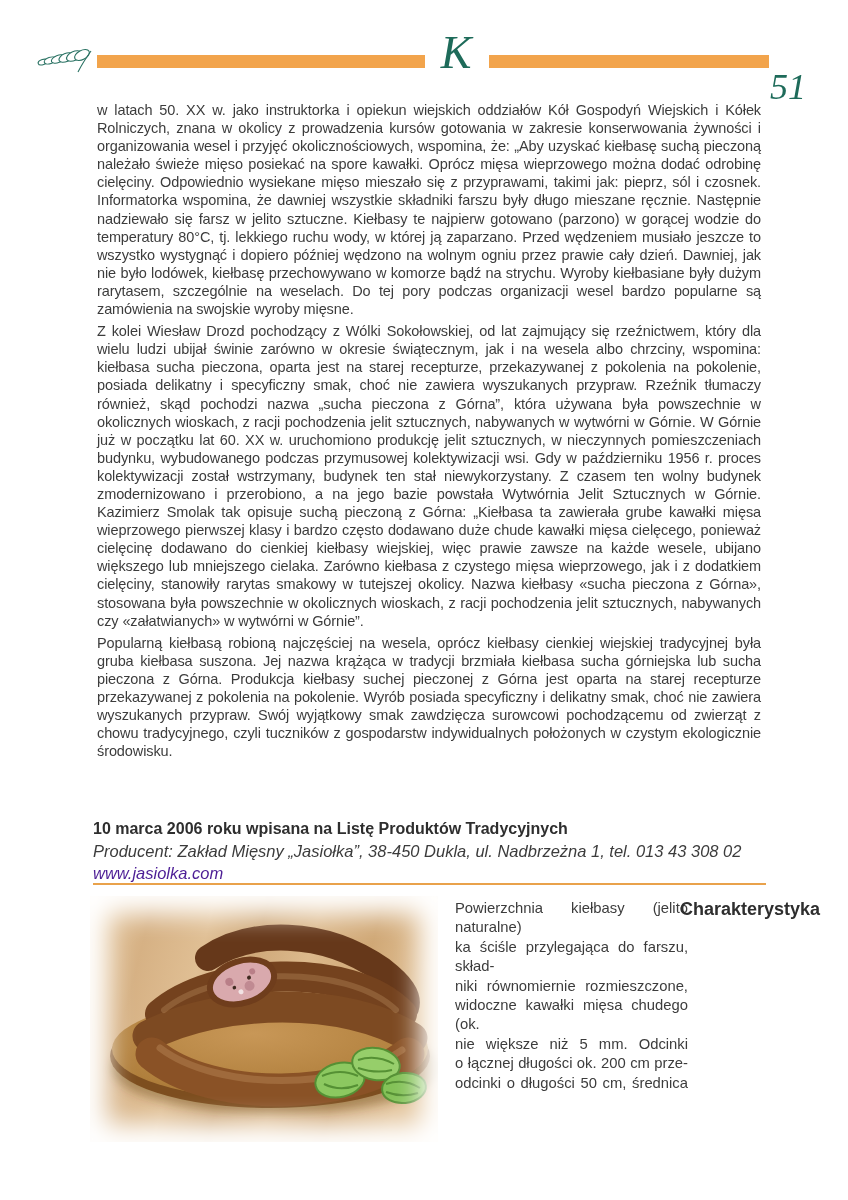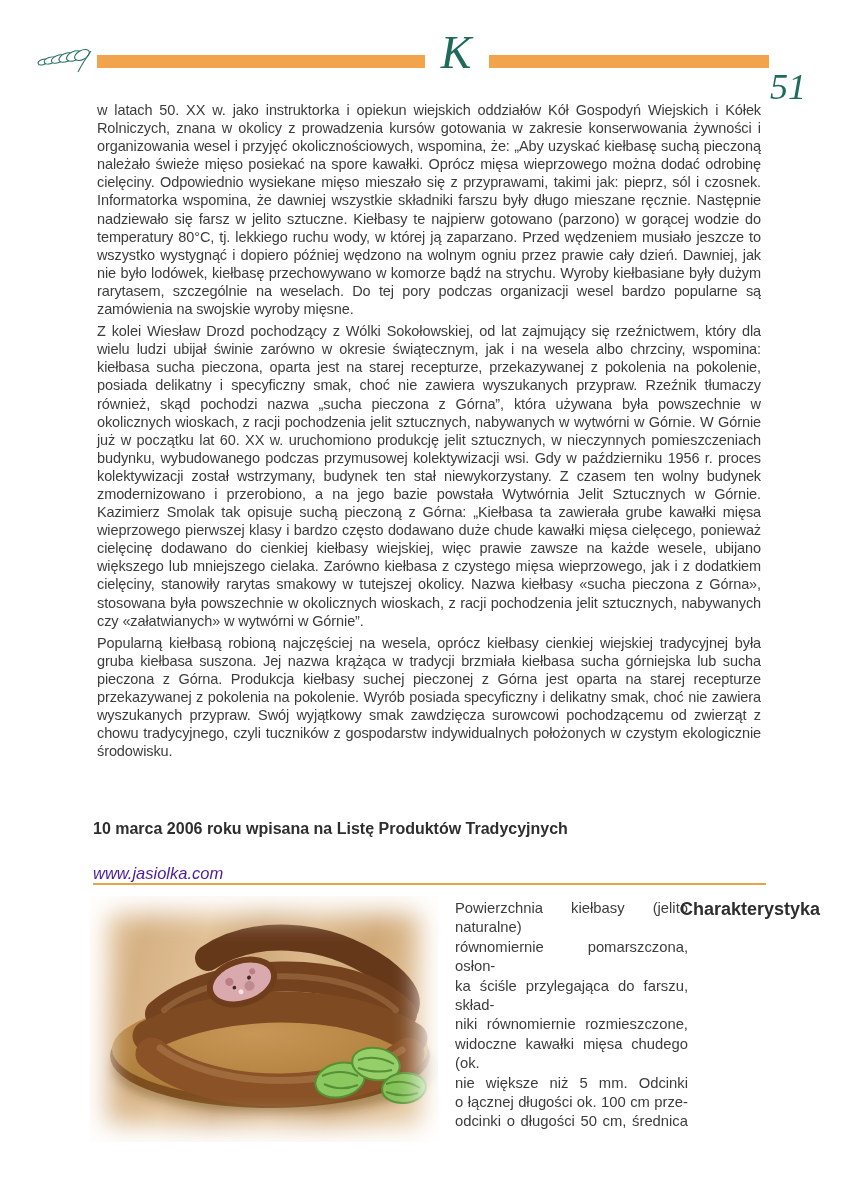--- a/index.html
+++ b/index.html
@@ -72,20 +72,21 @@
     <div class="page-num">51</div>
   </div>
 
   <div class="intro">
     <p>w latach 50. XX w. jako instruktorka i opiekun wiejskich oddziałów Kół Gospodyń Wiejskich i Kółek Rolniczych, znana w okolicy z prowadzenia kursów gotowania w zakresie konserwowania żywności i organizowania wesel i przyjęć okolicznościowych, wspomina, że: „Aby uzyskać kiełbasę suchą pieczoną należało świeże mięso posiekać na spore kawałki. Oprócz mięsa wieprzowego można dodać odrobinę cielęciny. Odpowiednio wysiekane mięso mieszało się z przyprawami, takimi jak: pieprz, sól i czosnek. Informatorka wspomina, że dawniej wszystkie składniki farszu były długo mieszane ręcznie. Następnie nadziewało się farsz w jelito sztuczne. Kiełbasy te najpierw gotowano (parzono) w gorącej wodzie do temperatury 80°C, tj. lekkiego ruchu wody, w której ją zaparzano. Przed wędzeniem musiało jeszcze to wszystko wystygnąć i dopiero później wędzono na wolnym ogniu przez prawie cały dzień. Dawniej, jak nie było lodówek, kiełbasę przechowywano w komorze bądź na strychu. Wyroby kiełbasiane były dużym rarytasem, szczególnie na weselach. Do tej pory podczas organizacji wesel bardzo popularne są zamówienia na swojskie wyroby mięsne.</p>
     <p>Z kolei Wiesław Drozd pochodzący z Wólki Sokołowskiej, od lat zajmujący się rzeźnictwem, który dla wielu ludzi ubijał świnie zarówno w okresie świątecznym, jak i na wesela albo chrzciny, wspomina: kiełbasa sucha pieczona, oparta jest na starej recepturze, przekazywanej z pokolenia na pokolenie, posiada delikatny i specyficzny smak, choć nie zawiera wyszukanych przypraw. Rzeźnik tłumaczy również, skąd pochodzi nazwa „sucha pieczona z Górna”, która używana była powszechnie w okolicznych wioskach, z racji pochodzenia jelit sztucznych, nabywanych w wytwórni w Górnie. W Górnie już w początku lat 60. XX w. uruchomiono produkcję jelit sztucznych, w nieczynnych pomieszczeniach budynku, wybudowanego podczas przymusowej kolektywizacji wsi. Gdy w październiku 1956 r. proces kolektywizacji został wstrzymany, budynek ten stał niewykorzystany. Z czasem ten wolny budynek zmodernizowano i przerobiono, a na jego bazie powstała Wytwórnia Jelit Sztucznych w Górnie. Kazimierz Smolak tak opisuje suchą pieczoną z Górna: „Kiełbasa ta zawierała grube kawałki mięsa wieprzowego pierwszej klasy i bardzo często dodawano duże chude kawałki mięsa cielęcego, ponieważ cielęcinę dodawano do cienkiej kiełbasy wiejskiej, więc prawie zawsze na każde wesele, ubijano większego lub mniejszego cielaka. Zarówno kiełbasa z czystego mięsa wieprzowego, jak i z dodatkiem cielęciny, stanowiły rarytas smakowy w tutejszej okolicy. Nazwa kiełbasy «sucha pieczona z Górna», stosowana była powszechnie w okolicznych wioskach, z racji pochodzenia jelit sztucznych, nabywanych czy «załatwianych» w wytwórni w Górnie”.</p>
     <p>Popularną kiełbasą robioną najczęściej na wesela, oprócz kiełbasy cienkiej wiejskiej tradycyjnej była gruba kiełbasa suszona. Jej nazwa krążąca w tradycji brzmiała kiełbasa sucha górniejska lub sucha pieczona z Górna. Produkcja kiełbasy suchej pieczonej z Górna jest oparta na starej recepturze przekazywanej z pokolenia na pokolenie. Wyrób posiada specyficzny i delikatny smak, choć nie zawiera wyszukanych przypraw. Swój wyjątkowy smak zawdzięcza surowcowi pochodzącemu od zwierząt z chowu tradycyjnego, czyli tuczników z gospodarstw indywidualnych położonych w czystym ekologicznie środowisku.</p>
   </div>
 
   <div class="registry">10 marca 2006 roku wpisana na Listę Produktów Tradycyjnych</div>
+  <div class="producer">Producent: Zakład Mięsny „Jasiołka”, 38-450 Dukla, ul. Nadbrzeżna 1, tel. 013 43 308 02</div>
   <div class="website">www.jasiolka.com</div>
   <div class="divider"></div>
 
   <div class="photo">
     <svg width="348" height="246" viewBox="0 0 348 246">
       <defs>
         <linearGradient id="woodg" x1="0" y1="0" x2="1" y2="0.18">
           <stop offset="0" stop-color="#e6c9a0"></stop>
           <stop offset="0.18" stop-color="#d6b184"></stop>
           <stop offset="0.35" stop-color="#e0bf94"></stop>
@@ -138,25 +139,24 @@
         <path d="M232,180 q18,-8 36,0 M234,188 q16,8 34,1" fill="none"></path>
         <path d="M268,164 q18,-6 36,4 M268,172 q18,6 34,2" fill="none"></path>
         <path d="M296,188 q18,-6 34,4 M296,196 q16,6 32,1" fill="none"></path>
       </g>
     </svg>
     <div class="soft-edge"></div>
   </div>
 
   <div class="charcol">
     <div class="ln">Powierzchnia kiełbasy (jelito naturalne)</div>
-    <div class="ln">równomiernie pomarszczona, osłon-</div>
     <div class="ln">ka ściśle przylegająca do farszu, skład-</div>
     <div class="ln">niki równomiernie rozmieszczone,</div>
     <div class="ln">widoczne kawałki mięsa chudego (ok.</div>
     <div class="ln">nie większe niż 5 mm. Odcinki</div>
-    <div class="ln">o łącznej długości ok. 100 cm prze-</div>
+    <div class="ln">o łącznej długości ok. 200 cm prze-</div>
     <div class="ln">odcinki o długości 50 cm, średnica</div>
 
   </div>
   <div class="char-label">Charakterystyka</div>
 
 
 </div>
 
 </body></html>

